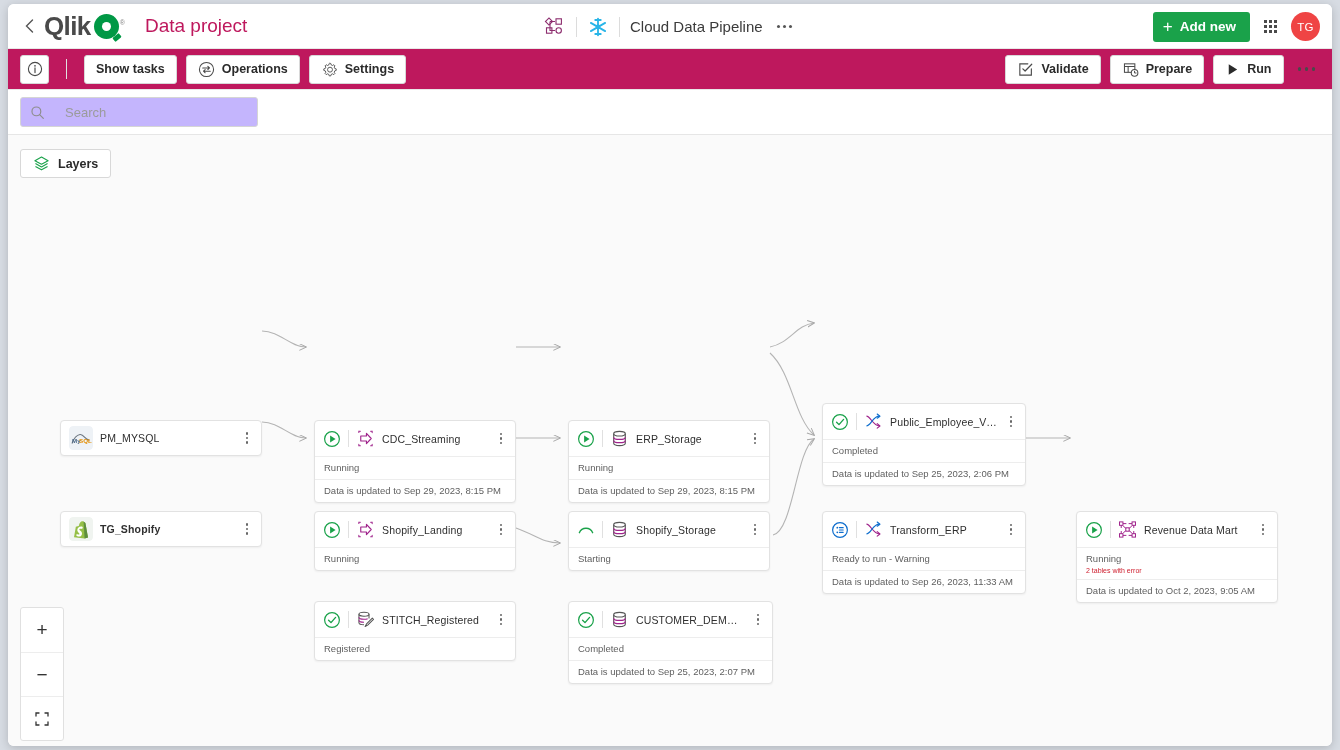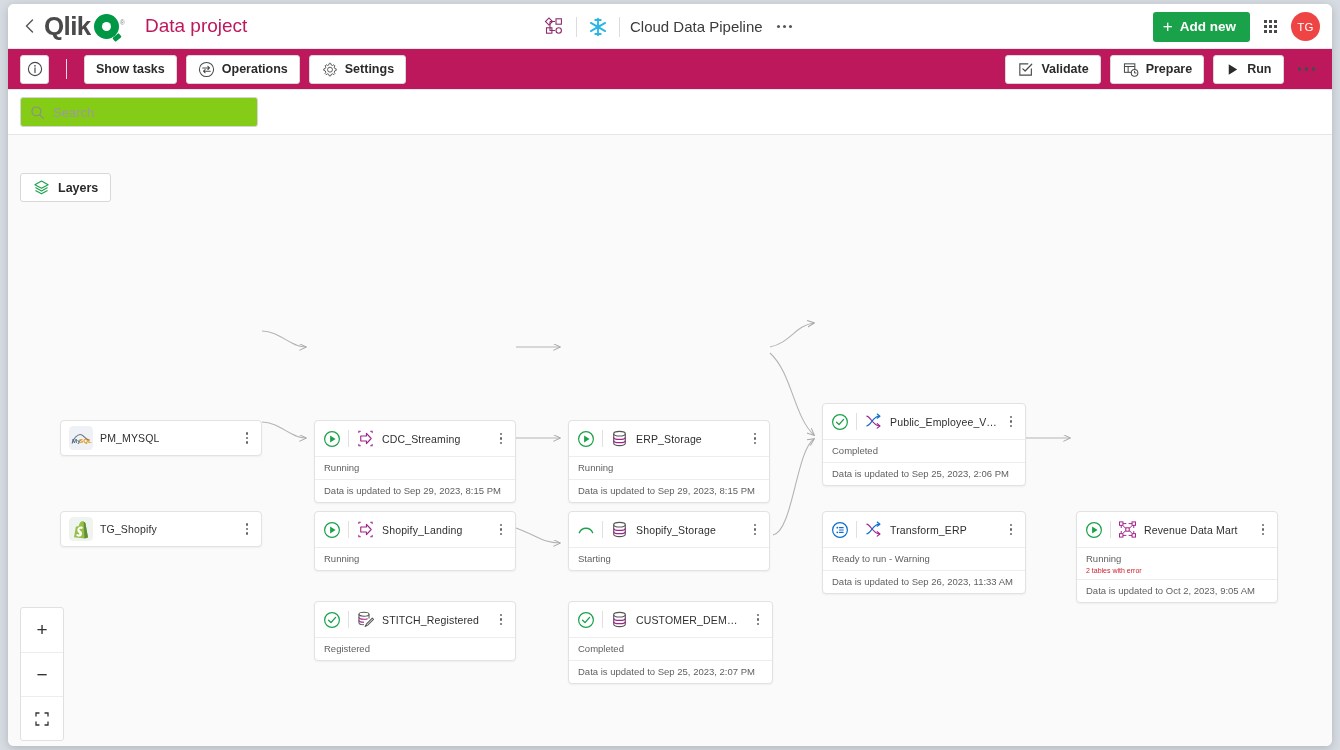--- a/index.html
+++ b/index.html
@@ -101,37 +101,37 @@
   .dots-tb { display: flex; gap: 3.5px; padding: 6px 5px; cursor: pointer; }
   .dots-tb i { width: 3.5px; height: 3.5px; border-radius: 50%; background: #4a4a4a; }
 
   
   .searchrow {
     height: 45px; background: #fff; display: flex; align-items: center;
     padding: 0 12px; border-bottom: 1px solid #e6e6e6;
   }
   .search-box {
     width: 238px; height: 30px; border: 1px solid #d5d5d5; border-radius: 3px;
-    display: flex; align-items: center; gap: 8px; padding: 0 9px; background:#84cc16;
+    display: flex; align-items: center; gap: 20px; padding: 0 9px; background:#c4b5fd;
   }
   .search-box input {
     border: none; outline: none; font-size: 13px; color: #333; flex: 1;
     font-family: "Liberation Sans", sans-serif; background: transparent;
   }
   .search-box input::placeholder { color: #9b9b9b; }
 
   
   .canvas {
     position: relative; height: 618px; background: #fafafa; overflow: hidden;
   }
   .layers-btn {
     position: absolute; left: 12px; top: 14px; z-index: 5;
     height: 29px; background: #fff; border: 1px solid #d8d8d8; border-radius: 3px;
     display: flex; align-items: center; gap: 8px; padding: 0 12px;
-    font-size: 12.5px; font-weight: bold; color: #2b2b2b; cursor: pointer; margin-top: 24px;
+    font-size: 12.5px; font-weight: bold; color: #2b2b2b; cursor: pointer;
   }
   svg.edges { position: absolute; left: 0; top: 0; width: 100%; height: 100%; pointer-events: none; }
 
   
   .node {
     position: absolute; background: #fff; border: 1px solid #e2e2e2;
     border-radius: 4px; box-shadow: 0 1px 2px rgba(0,0,0,0.05);
     overflow: hidden; cursor: pointer; z-index: 2;
   }
   .node.src { height: 36px; }
@@ -337,21 +337,21 @@
               </svg>
             </span>
             <span class="node-title">PM_MYSQL</span>
             <span class="kebab">
               <i></i>
               <i></i>
               <i></i>
             </span>
           </div>
         </div>
-        <div class="node src" style="left: 52px; top: 376px; width: 202px;">
+        <div class="node src" style="left: 52px; top: 376px; width: 202px; font-weight: bold;">
           <div class="node-head">
             <span class="src-logo">
               <svg width="24" height="24" viewBox="0 0 24 24">
                 <rect width="24" height="24" rx="4" fill="#f0f4f0"></rect>
                 <path d="M14.6 4.6 C13.4 4 12 4.3 11.2 5.4 C10.4 6.4 10 8 9.8 9 L7.5 9.6 C6.8 9.8 6.8 9.9 6.7 10.5 L5 20.2 L15.6 21.6 L19 20.6 L16.4 5.9 Z" fill="#95bf47"></path>
                 <path d="M16.4 5.9 L19 20.6 L15.6 21.6 L14.6 4.6 Z" fill="#5e8e3e"></path>
                 <path d="M13.8 10.2 L13.2 12.1 C12.7 11.9 12.2 11.7 11.5 11.7 C10.4 11.7 10.3 12.4 10.3 12.6 C10.3 13.6 13 14 13 16.5 C13 18.4 11.8 19.6 10.2 19.6 C8.3 19.6 7.3 18.4 7.3 18.4 L7.8 16.7 C7.8 16.7 8.8 17.6 9.7 17.6 C10.2 17.6 10.5 17.2 10.5 16.9 C10.5 15.6 8.3 15.5 8.3 13.2 C8.3 11.4 9.6 9.6 12.2 9.6 C13.2 9.6 13.8 10.2 13.8 10.2 Z" fill="#fff"></path>
               </svg>
             </span>
             <span class="node-title">TG_Shopify</span>

